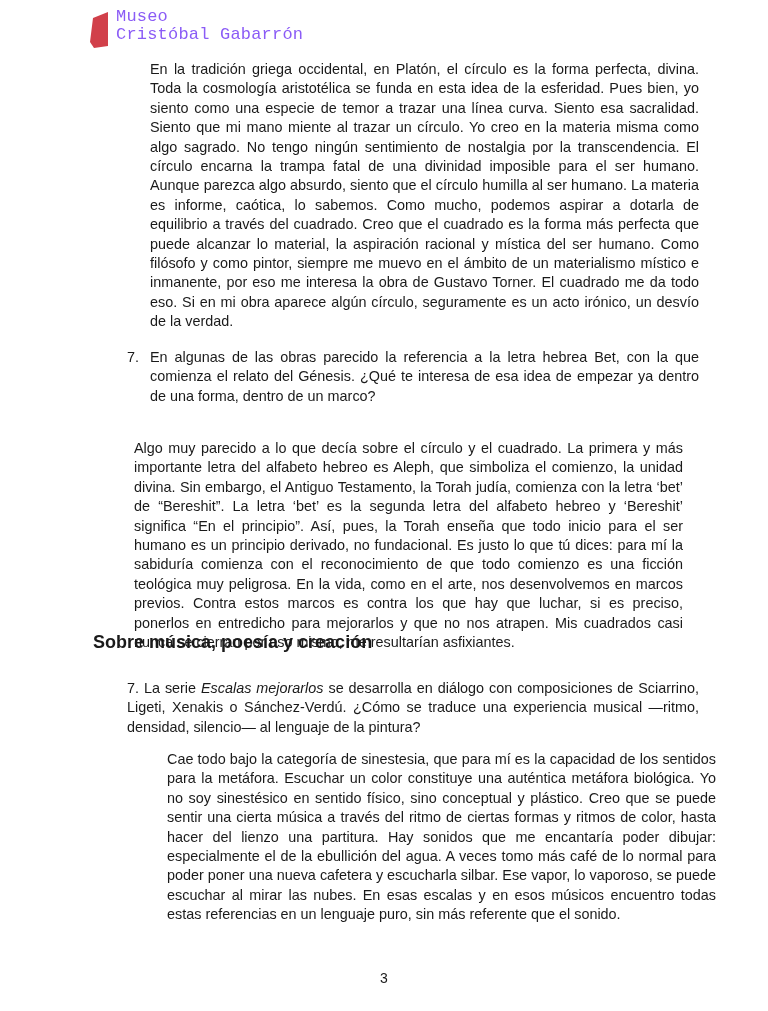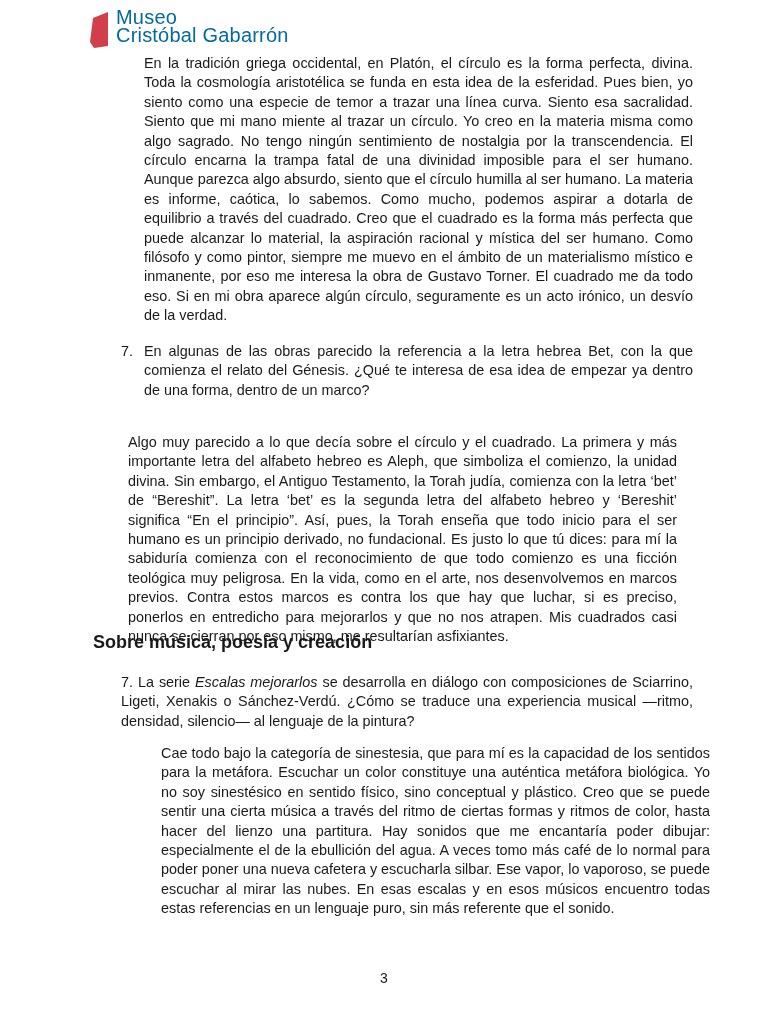--- a/index.html
+++ b/index.html
@@ -22,32 +22,32 @@
       display: flex;
       align-items: flex-start;
     }
     .logo-mark {
       width: 20px;
       height: 36px;
       margin-top: 4px;
       margin-right: 6px;
     }
     .logo-text {
-      font-family: Liberation Sans, sans-serif;
-      color: #0369a1;
-      font-size: 20px;
+      font-family: Liberation Mono, monospace;
+      color: #8b5cf6;
+      font-size: 17px;
       line-height: 18px;
       letter-spacing: 0.2px;
     }
     .text-block {
       position: absolute;
       font-size: 14.4px;
       line-height: 19.4px;
       text-align: justify;
-      margin: 4px;
+      margin: 10px;
     }
     .para-1 { left: 140px; top: 50px; width: 549px; }
     .q7 { left: 117px; top: 338px; width: 572px; display: flex; }
     .q7 .num { width: 23px; flex: 0 0 23px; }
     .q7 .qtext { flex: 1; text-align: justify; }
     .ans7 { left: 124px; top: 429px; width: 549px; }
     .section-heading {
       position: absolute;
       left: 93px;
       top: 632px;

